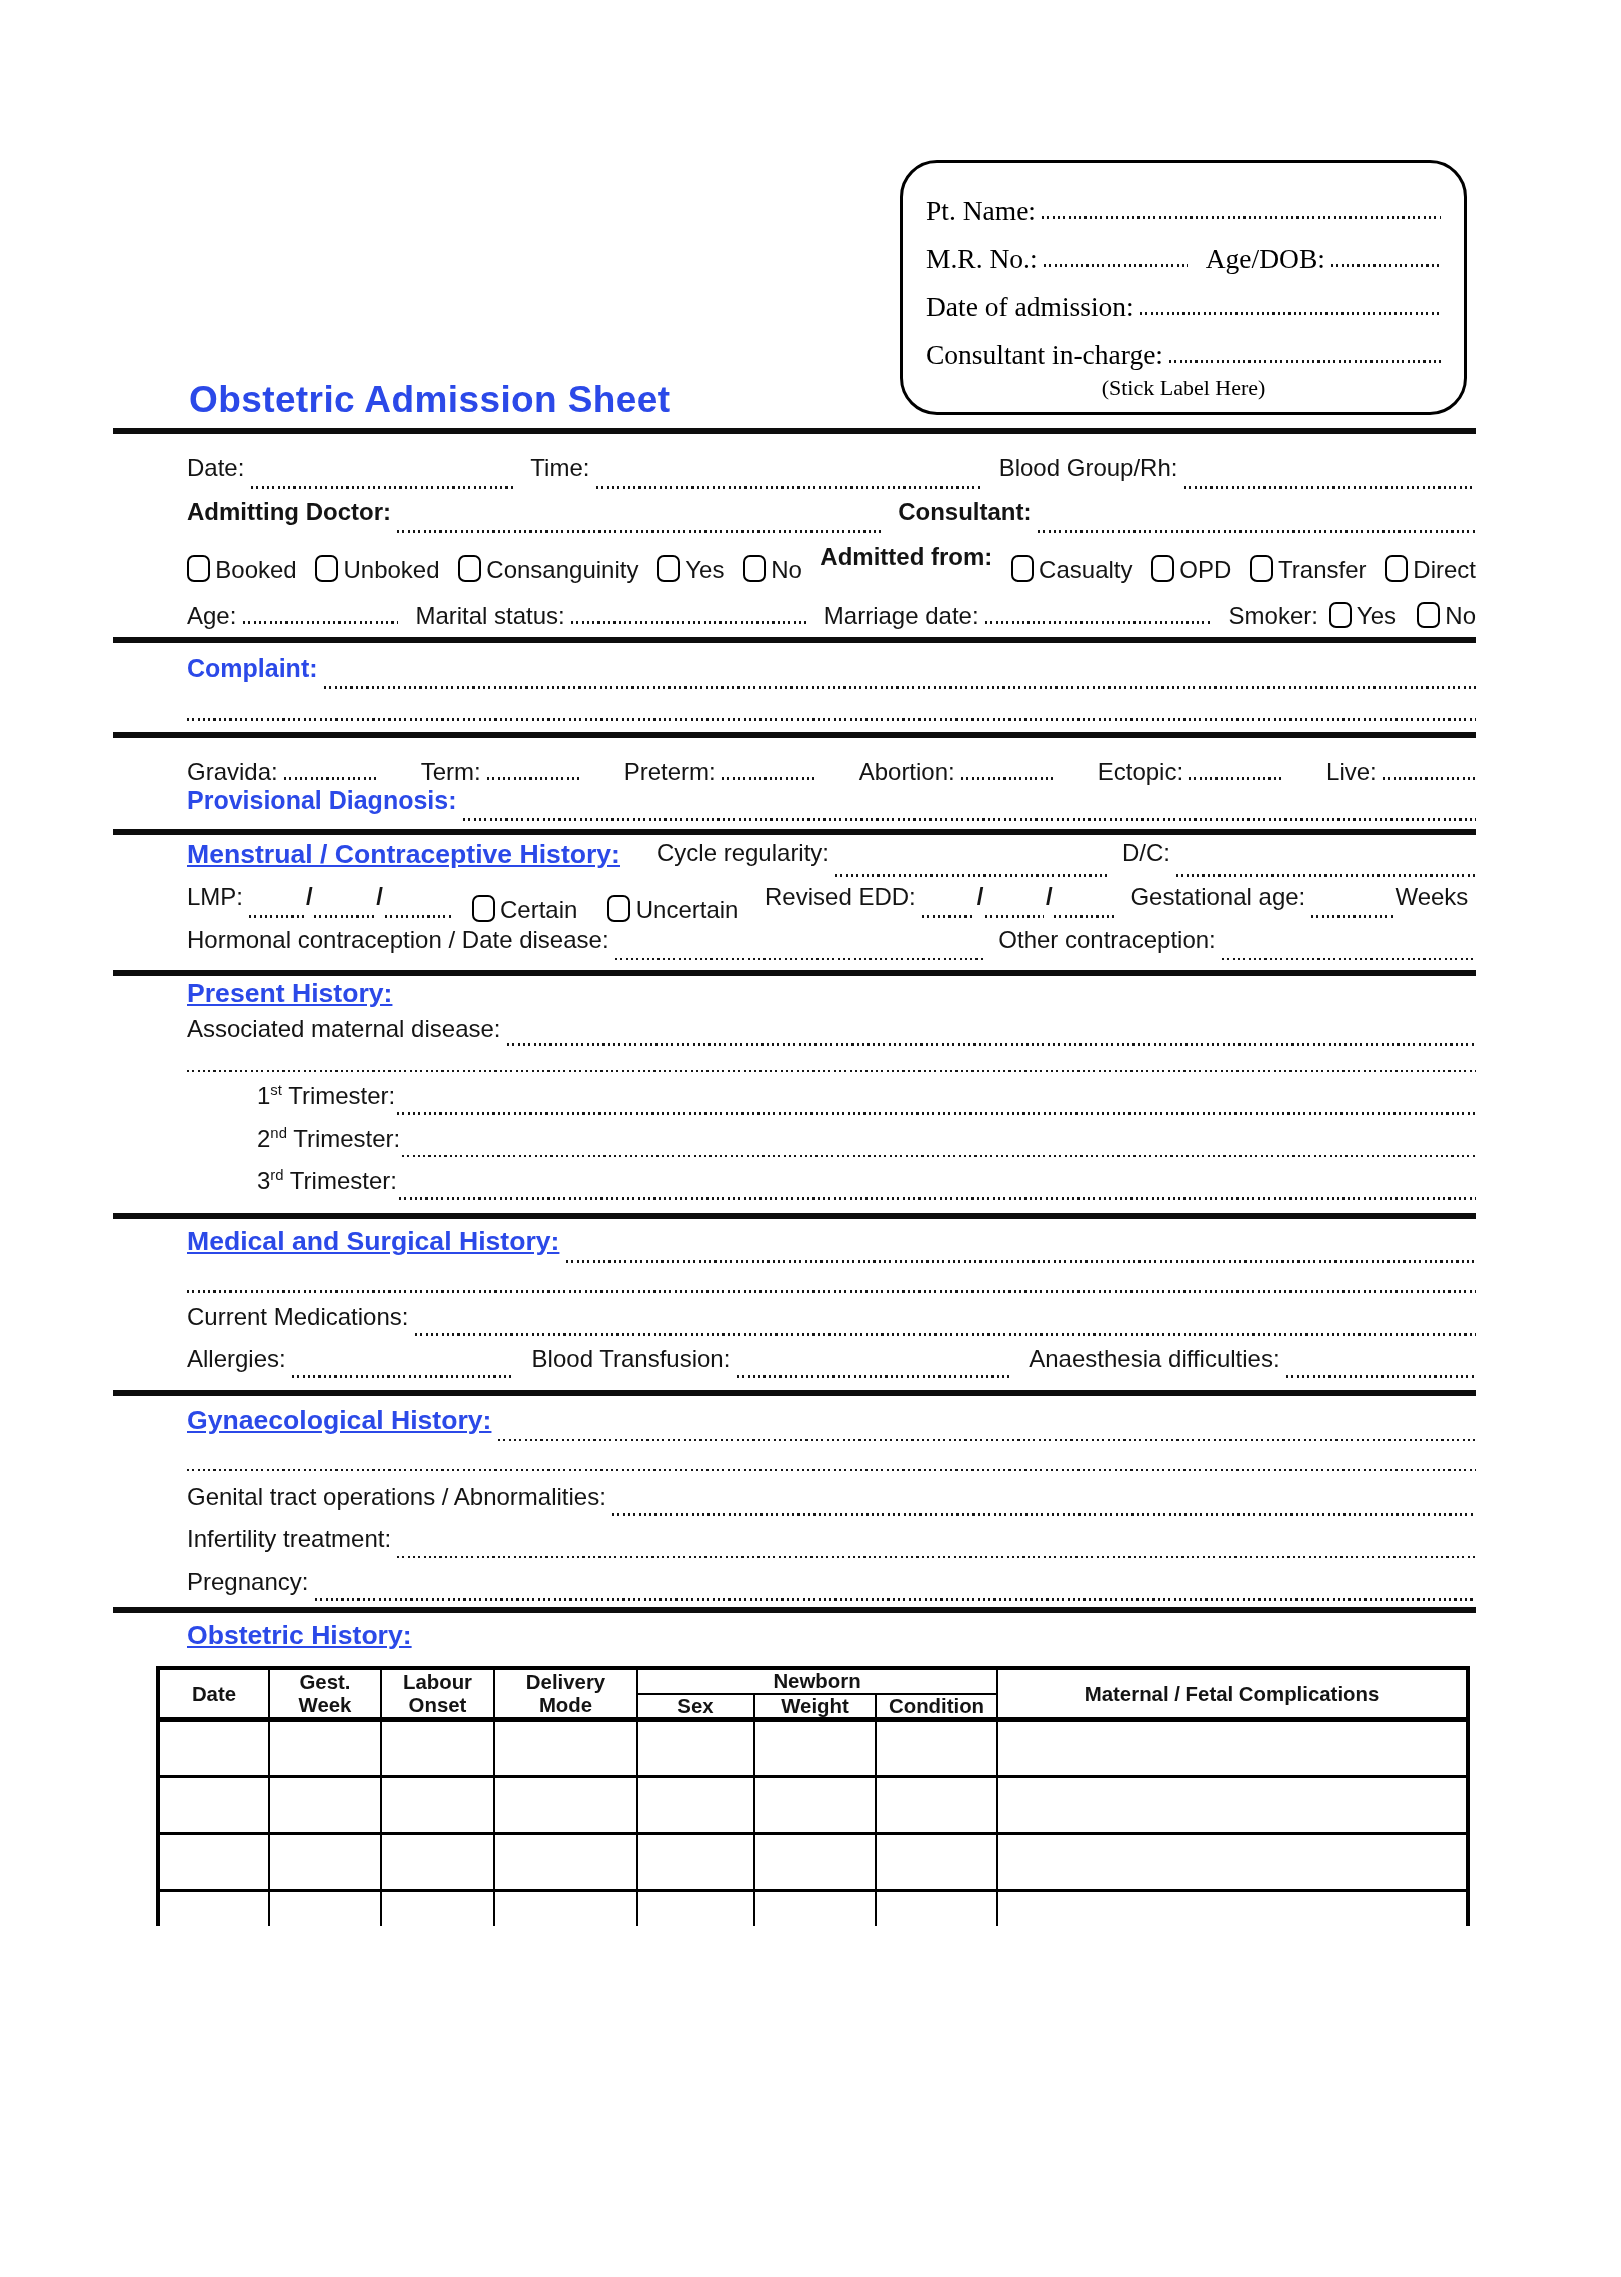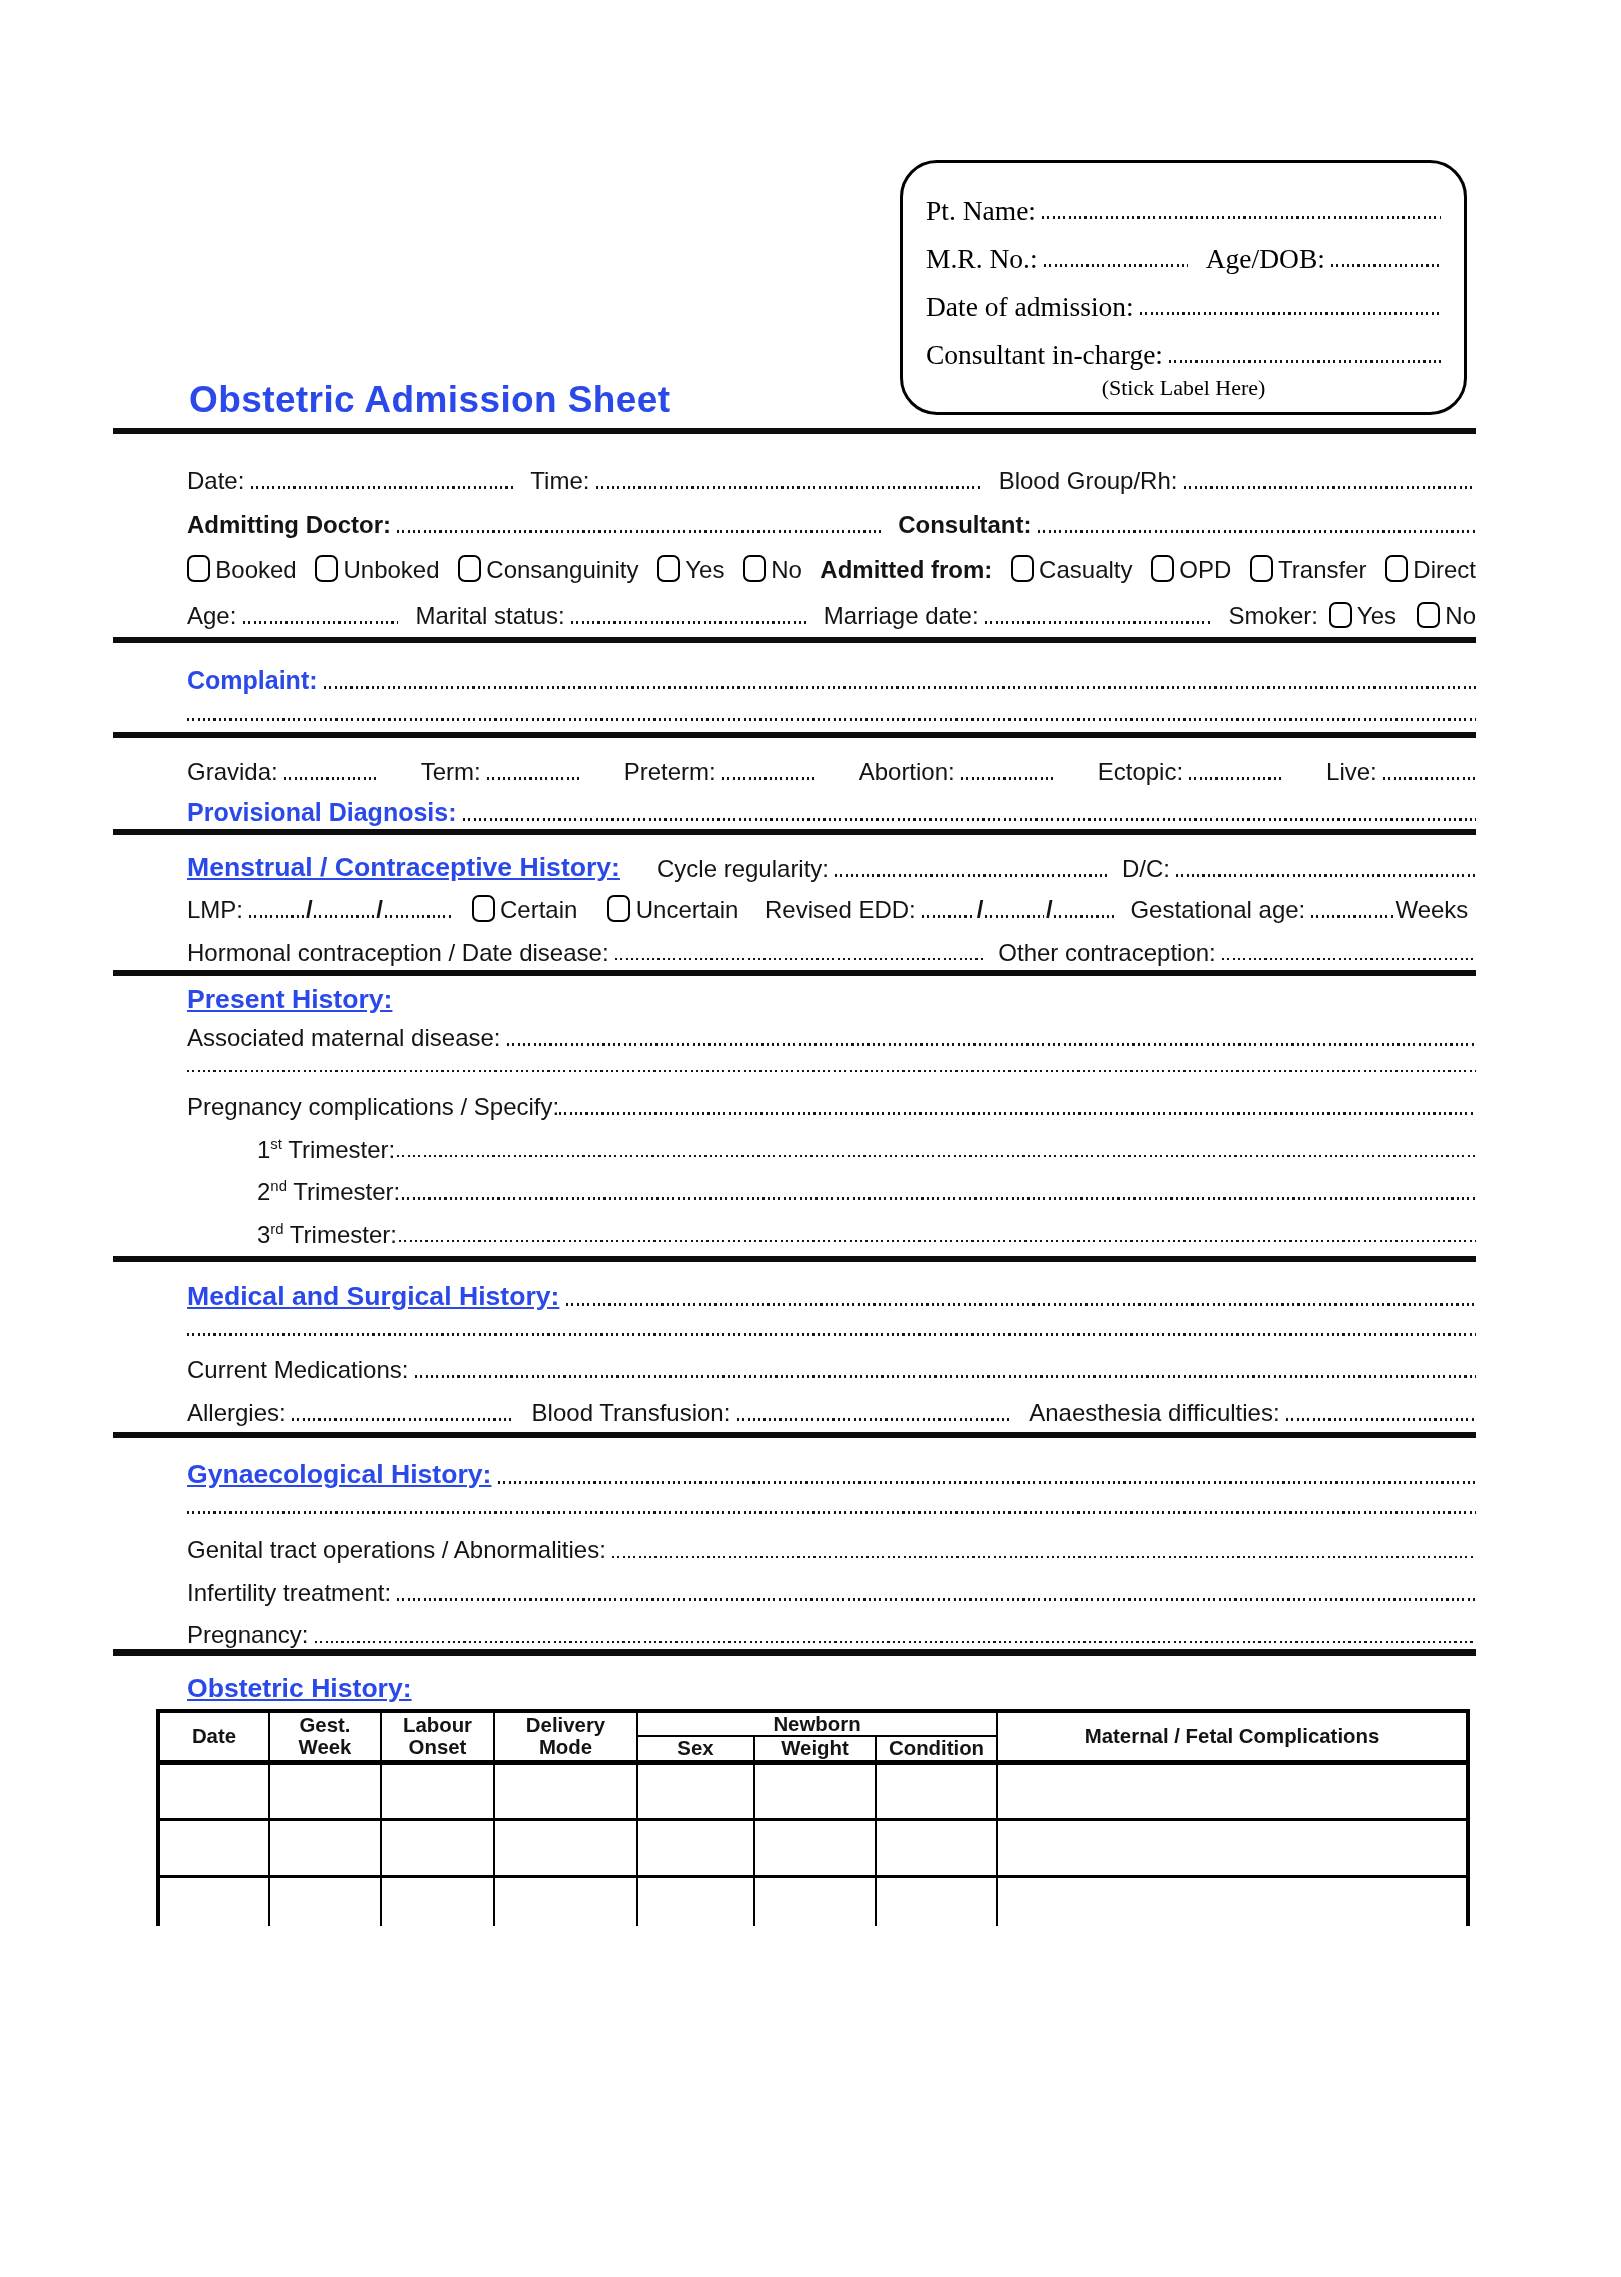--- a/index.html
+++ b/index.html
@@ -24,21 +24,21 @@
   }
   .lb-row .dots{margin-bottom:8px;}
   
   .title{
     position:absolute;left:189px;top:379px;font-size:37px;font-weight:700;
     color:#2b49e8;letter-spacing:0.4px;white-space:nowrap;
   }
   
   .content{position:absolute;left:113px;top:428px;width:1363px;}
   .rule{height:6.2px;background:#0d0d0d;}
-  .row{display:flex;align-items:flex-end;height:41px;padding-left:74px;font-size:24px;box-sizing:border-box;white-space:nowrap;}
+  .row{display:flex;height:41px;padding-left:74px;font-size:24px;box-sizing:border-box;white-space:nowrap;}
   .row .lbl{white-space:nowrap;}
   .b{font-weight:700;}
   .blue{color:#2b49e8;font-weight:700;}
   .h-blue{color:#2b49e8;font-weight:700;font-size:26.6px;text-decoration:underline;}
   .sb{justify-content:space-between;}
   .dotline{height:32px;display:flex;align-items:flex-end;padding-left:74px;}
   .dotline .dots{flex:1;margin-left:0;}
   
   .cbg{display:flex;align-items:flex-end;}
   .cb{
@@ -267,24 +267,20 @@
 
     <div class="row" style="margin-top:1.8px;height:37px">
       <span class="lbl h-blue">Present History:</span>
     </div>
     <div class="row" style="height:37px">
       <span class="lbl">Associated maternal disease:</span>
       <span class="dots" style="flex:1"></span>
     </div>
     <div class="dotline" style="height:26.6px">
       <span class="dots"></span>
-    </div>
-    <div class="row" style="margin-top:3.5px;height:39px">
-      <span class="lbl">Pregnancy complications / Specify:</span>
-      <span class="dots" style="flex:1;margin-left:0"></span>
     </div>
     <div class="row indent" style="margin-top:3.5px;height:39px">
       <span class="lbl"><span>1</span><sup>st</sup> <span>Trimester:</span></span>
       <span class="dots" style="flex:1;margin-left:1.8px"></span>
     </div>
     <div class="row indent" style="margin-top:3.5px;height:39px">
       <span class="lbl"><span>2</span><sup>nd</sup> <span>Trimester:</span></span>
       <span class="dots" style="flex:1;margin-left:1.8px"></span>
     </div>
     <div class="row indent" style="margin-top:3.5px;height:39px">

